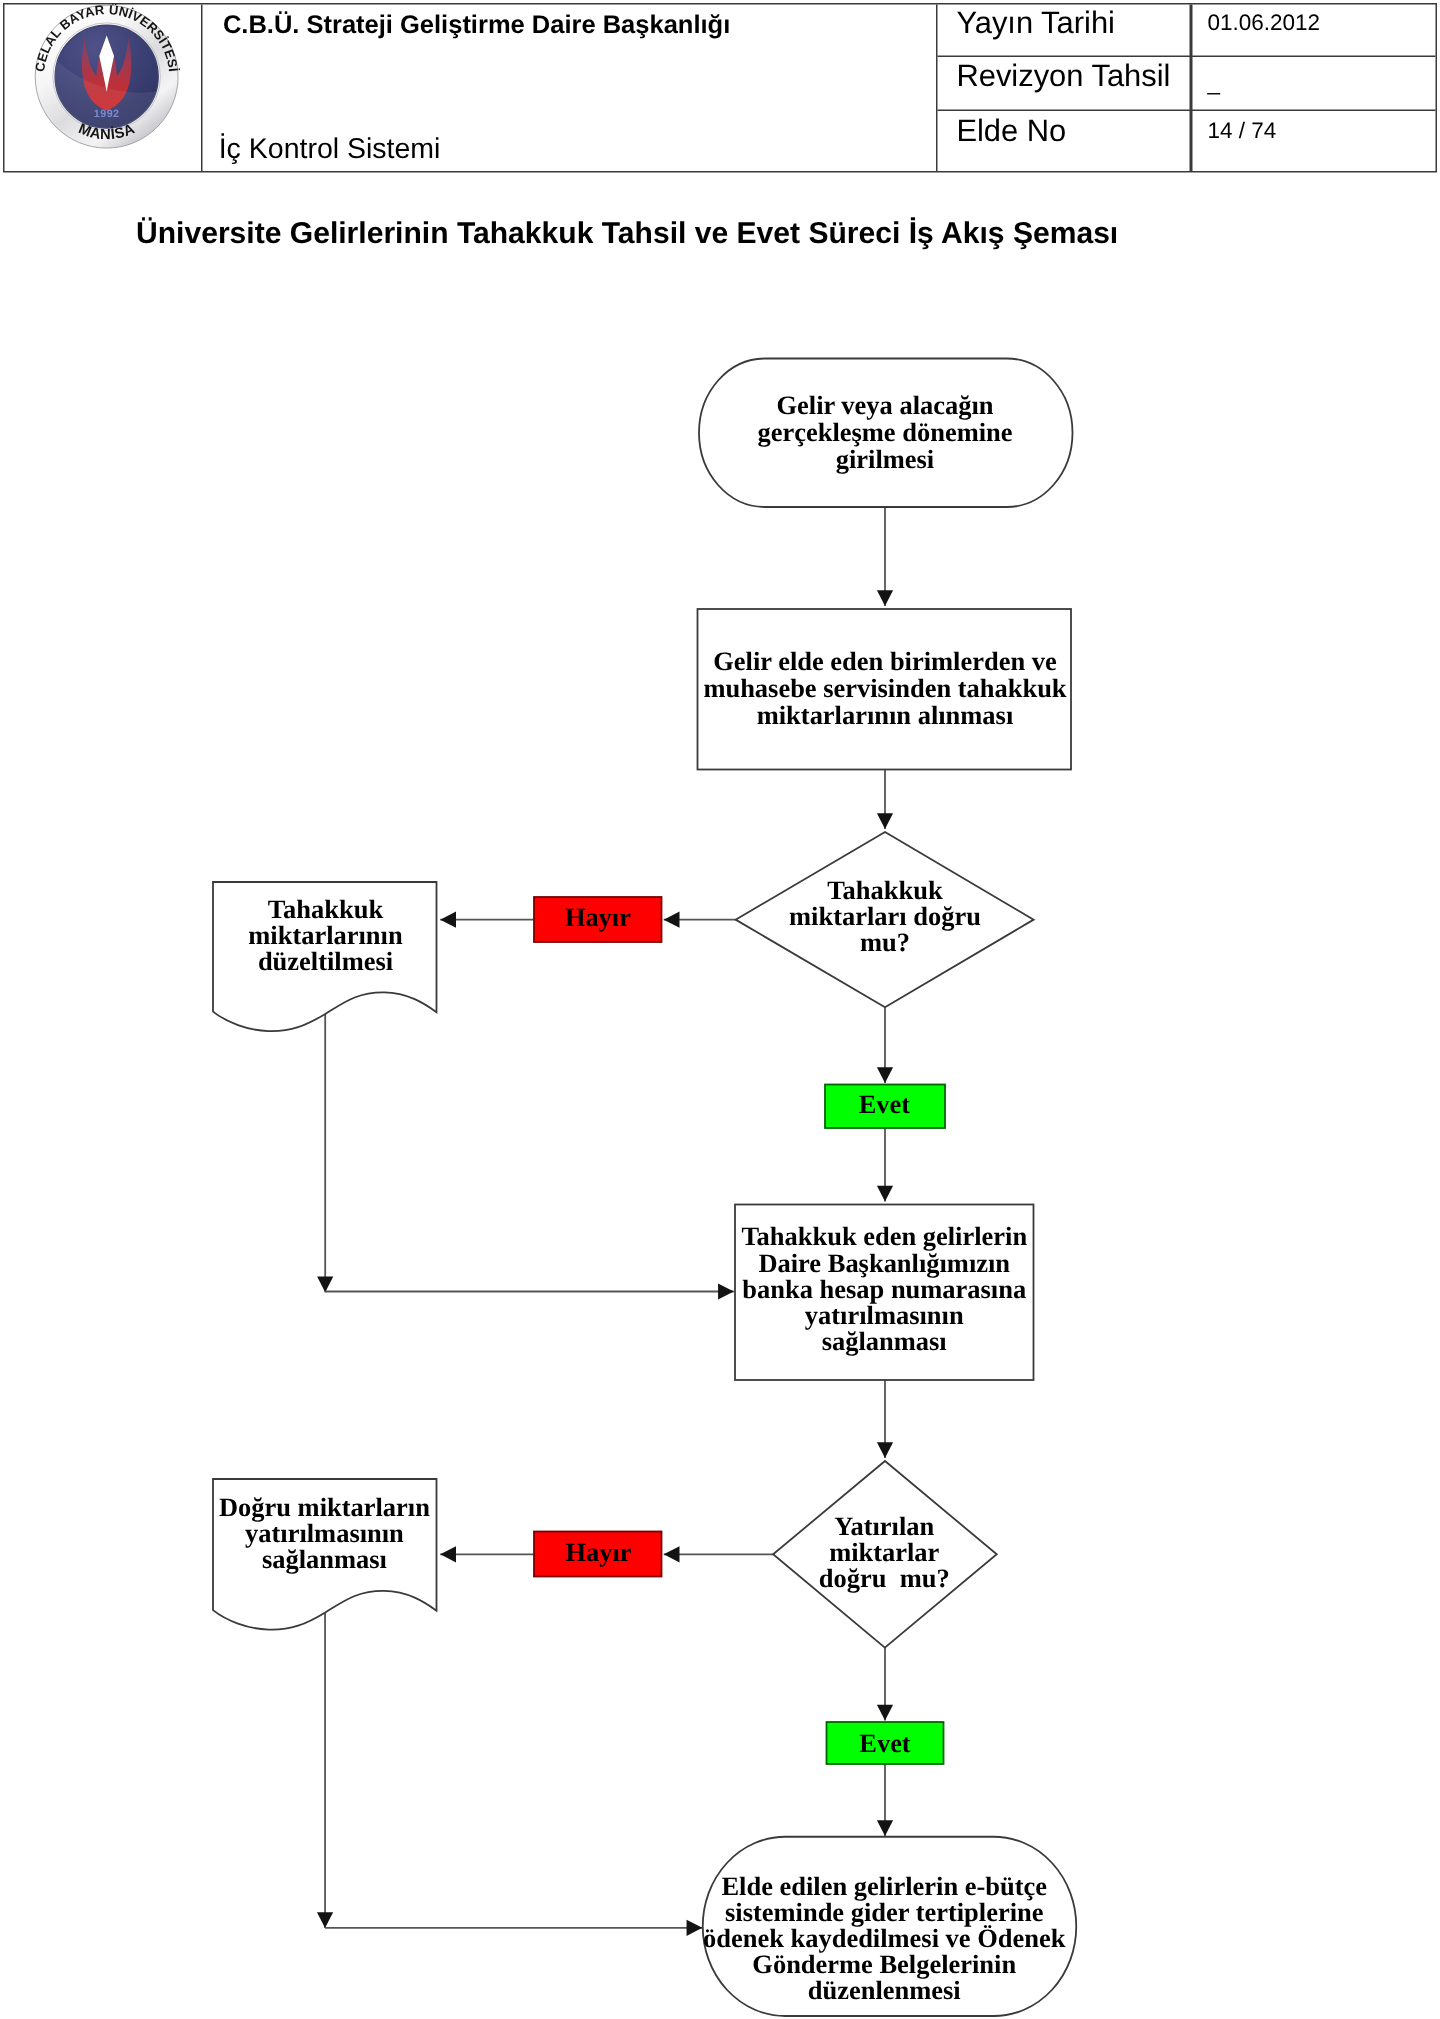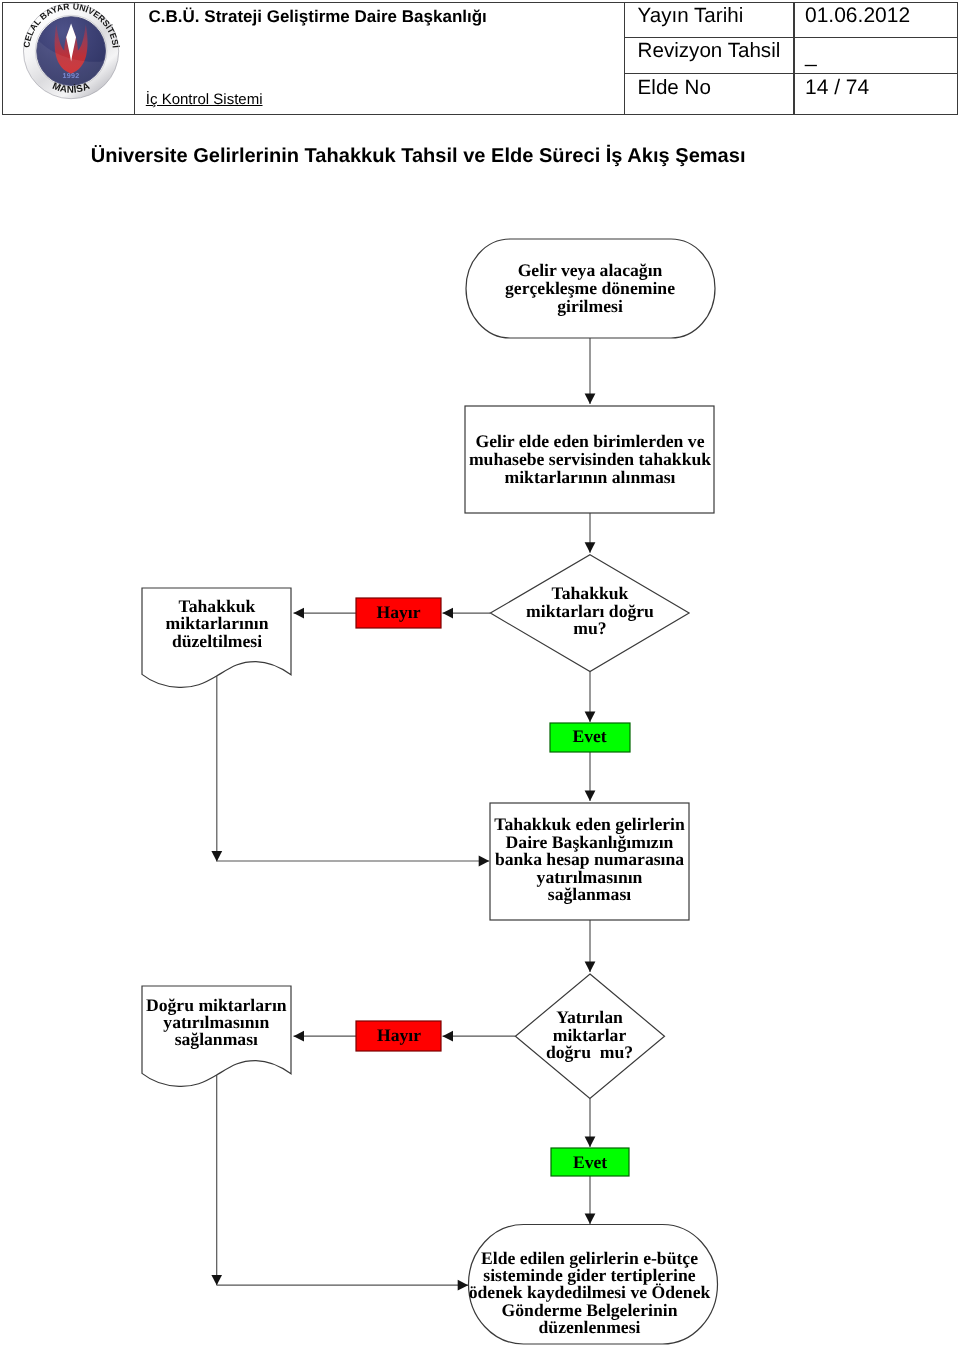--- a/index.html
+++ b/index.html
@@ -18,28 +18,28 @@
   .logo-ring{font-family:"Liberation Sans",sans-serif;font-weight:bold;
        font-size:17.6px;fill:#151515;letter-spacing:0.2px;}
   .logo-ring-b{font-size:20px;letter-spacing:0.5px;}
   .logo-year{font-family:"Liberation Sans",sans-serif;font-weight:bold;
        font-size:14.5px;fill:#7b8ad0;letter-spacing:0.6px;}
 
   .hdr-title-cell{position:absolute;left:132px;top:0;width:490px;height:100%;
        border-right:1.6px solid #3a3a3a;box-sizing:border-box;}
   .org-title{position:absolute;left:13.6px;top:4.0px;font-size:17px;font-weight:bold;
        line-height:19.7px;letter-spacing:0;white-space:nowrap;}
-  .org-sub{position:absolute;left:10.8px;top:87.3px;font-size:15px;font-weight:400;
-       line-height:20.6px;letter-spacing:0;white-space:nowrap;text-decoration:underline;}
+  .org-sub{position:absolute;left:10.8px;top:87.3px;font-size:19px;font-weight:400;
+       line-height:20.6px;letter-spacing:0;white-space:nowrap;}
 
   .hdr-meta{position:absolute;left:622px;top:0;right:0;height:100%;}
   .meta-row{position:relative;height:35.4px;border-bottom:1.6px solid #3a3a3a;box-sizing:border-box;}
   .meta-row-last{border-bottom:none;height:40.4px;}
   .meta-label{position:absolute;left:12.6px;top:3.0px;font-size:20.6px;line-height:20.6px;white-space:nowrap;}
-  .meta-value{position:absolute;left:180px;top:3.0px;font-size:21px;line-height:20.6px;white-space:nowrap;text-align:center;}
+  .meta-value{position:absolute;left:180px;top:3.0px;font-size:15px;line-height:20.6px;white-space:nowrap;text-align:center;}
   .meta-value-dash{top:8px;}
   .meta-row-last .meta-label,.meta-row-last .meta-value{top:4.5px;}
   .hdr-meta::after{content:"";position:absolute;left:168px;top:0;bottom:0;
        width:1.6px;background:#3a3a3a;}
 
   
   .doc-title{position:absolute;left:90.7px;top:145.5px;font-size:20.06px;font-weight:bold;
        line-height:20.06px;letter-spacing:0;white-space:nowrap;}
 
   
@@ -123,21 +123,21 @@
         <div class="meta-label">Revizyon Tahsil</div>
         <div class="meta-value meta-value-dash">_</div>
       </div>
       <div class="meta-row meta-row-last">
         <div class="meta-label">Elde No</div>
         <div class="meta-value">14 / 74</div>
       </div>
     </div>
   </div>
 
-  <div class="doc-title">Üniversite Gelirlerinin Tahakkuk Tahsil ve Elde Süreci İş Akış Şeması</div>
+  <div class="doc-title">Üniversite Gelirlerinin Tahakkuk Tahsil ve Evet Süreci İş Akış Şeması</div>
 
   <svg class="flow" viewBox="0 0 960 1346">
     <defs>
       <marker id="arw" markerWidth="12" markerHeight="12" refX="10.8" refY="6" orient="auto" markerUnits="userSpaceOnUse">
         <path d="M0.3,0.6 L10.8,6 L0.3,11.4 Z" fill="#131313"></path>
       </marker>
     </defs>
 
     <g class="conn">
       <line x1="590" y1="338" x2="590" y2="404" marker-end="url(#arw)"></line>

